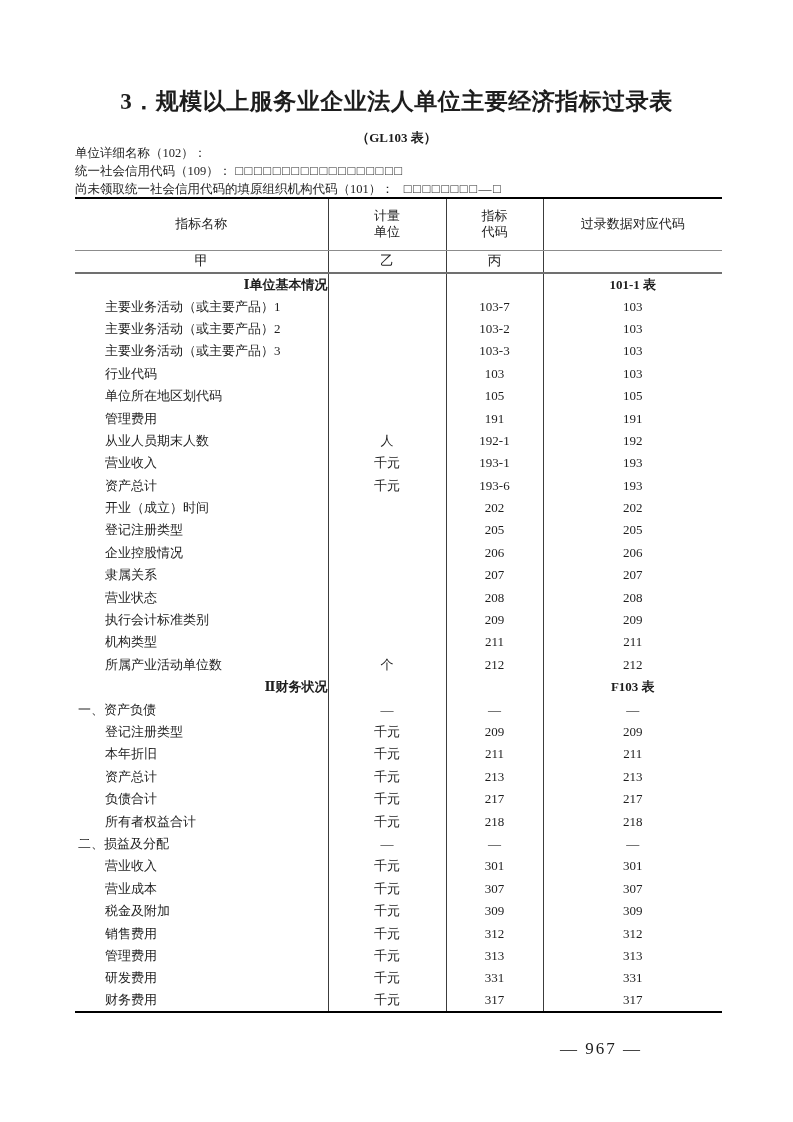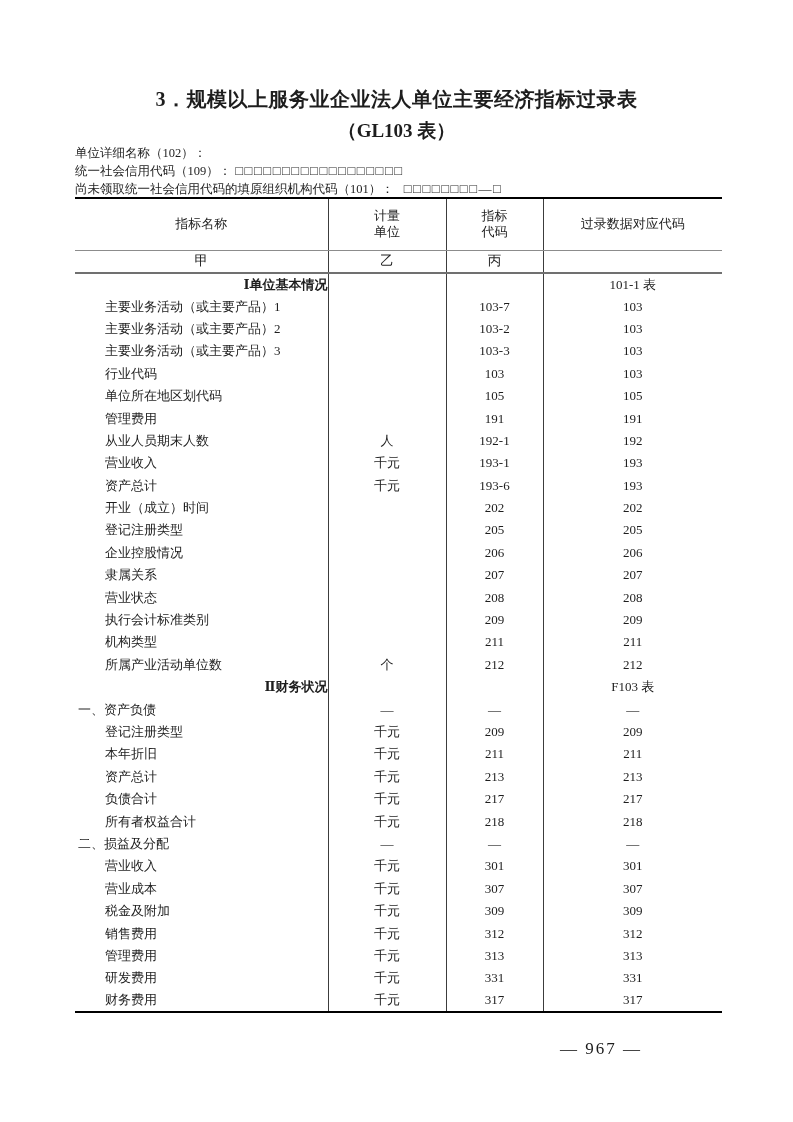--- a/index.html
+++ b/index.html
@@ -7,22 +7,22 @@
     position:relative;
     width:793px;height:1122px;
     background:#ffffff;
     margin:0 auto;
     font-family:"Liberation Serif","DejaVu Serif",serif;
     color:#1d1d1d;
     overflow:hidden;
   }
   
   .title-block{position:absolute;top:86px;left:0;width:100%;text-align:center;}
-  .title-l1{font-size:20px;font-weight:bold;letter-spacing:0.5px;}
-  .title-l2{font-size:19px;font-weight:bold;margin-top:5px;}
+  .title-l1{font-size:23px;font-weight:bold;letter-spacing:0.5px;}
+  .title-l2{font-size:13px;font-weight:bold;margin-top:12px;}
   
   .info-block{position:absolute;left:75px;top:145px;font-size:12.5px;line-height:17px;white-space:nowrap;}
   .boxes{font-size:13px;letter-spacing:1.5px;margin-left:4px;color:#2a2a2a;}
   .boxes.gap{margin-left:10px;}
   
   .tbl-wrap{position:absolute;left:75px;top:197px;}
   table.indicators{
     border-collapse:collapse;table-layout:fixed;width:647px;
     border-top:2.5px solid #000;border-bottom:2.5px solid #000;
     font-size:13px;
@@ -35,21 +35,21 @@
   th.two-line{white-space:pre-line;line-height:16px;}
   thead tr.h2{height:23px;}
   thead tr.h2 th{border-bottom:2px solid #707070;text-align:center;font-size:13.5px;}
   tbody tr{height:22.4px;}
   td.c1{text-align:left;}
   td.c2,td.c3,td.c4{text-align:center;}
   tr.item td.c1{padding-left:30px;}
   tr.subsection td.c1{padding-left:3px;}
   tr.section td.c1{padding-left:13px;text-align:right;}
   tr.section .rlabel{font-weight:bold;}
-  tr.section td.c4{font-weight:normal;}
+  tr.section td.c4{font-weight:bold;}
   .secnum{display:inline-block;width:17px;font-weight:bold;}
   
   .page-number{
     position:absolute;top:1039px;left:560px;width:220px;
     text-align:left;font-size:17px;letter-spacing:2px;
   }
 </style>
 </head>
 <body>
 

